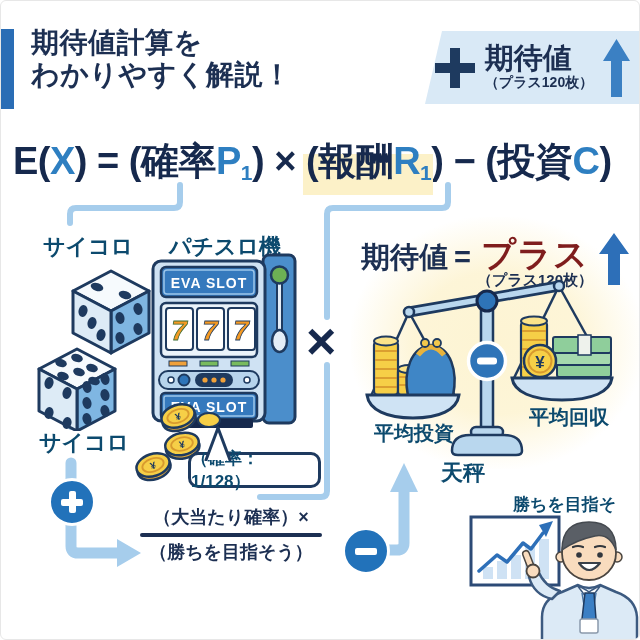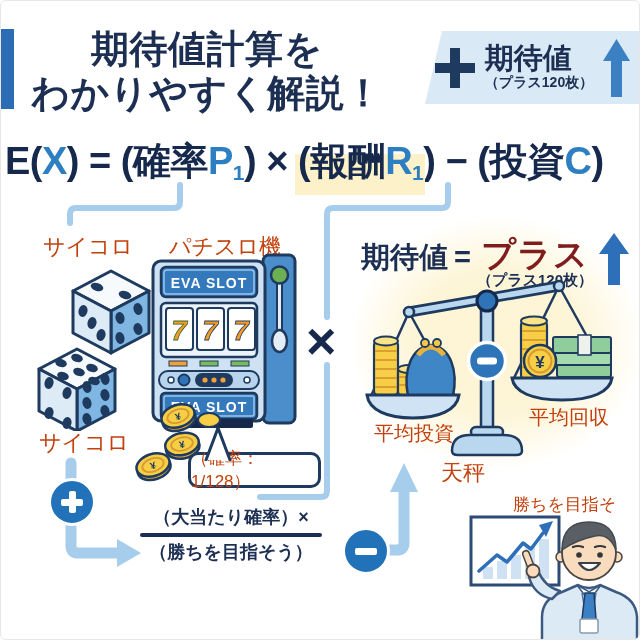--- a/index.html
+++ b/index.html
@@ -7,38 +7,38 @@
     position:relative;width:640px;height:640px;background:#ffffff;
     font-family:"Liberation Sans","DejaVu Sans",sans-serif;
     overflow:hidden;border:1px solid #e7e7e7;border-radius:6px;box-sizing:border-box;
     color:#16294d;
   }
   .abs{position:absolute;}
   .navy{color:#16294d;}
   .blue{color:#2e7fc1;}
   
   .accent-bar{left:0;top:28px;width:13px;height:80px;background:#2a6db5;}
-  .title{left:30px;top:26px;font-size:38px;font-weight:800;color:#1c2f52;line-height:1.16;letter-spacing:.5px;text-align:center;}
+  .title{left:30px;top:26px;font-size:28px;font-weight:800;color:#1c2f52;line-height:1.16;letter-spacing:.5px;}
   .badge{left:424px;top:30px;width:215px;height:73px;background:#d9e9f6;
     clip-path:polygon(17px 0,100% 0,100% 100%,0 100%);
     display:flex;align-items:center;justify-content:center;gap:10px;}
   .plus-shape{position:relative;width:40px;height:40px;flex:0 0 40px;}
   .plus-shape::before{content:"";position:absolute;left:0;top:15px;width:40px;height:10px;background:#1e3a5f;}
   .plus-shape::after{content:"";position:absolute;left:15px;top:0;width:10px;height:40px;background:#1e3a5f;}
   .badge-col{display:flex;flex-direction:column;align-items:flex-start;}
   .badge-label{font-size:29px;font-weight:800;color:#1c2f52;line-height:1.05;}
   .badge-sub{font-size:14px;font-weight:700;color:#1c2f52;}
   
-  .formula{left:4px;top:133px;width:512px;text-align:center;font-size:38px;font-weight:800;
+  .formula{left:12px;top:133px;width:512px;text-align:center;font-size:38px;font-weight:800;
     letter-spacing:-0.5px;white-space:nowrap;position:absolute;line-height:54px;}
   .formula sub{font-size:21px;font-weight:800;vertical-align:-6px;}
   .hl{position:relative;z-index:0;}
   .hl::after{content:"";position:absolute;left:-3px;right:-2px;top:34%;bottom:-13px;background:#fcf1c8;z-index:-1;}
   
-  .lbl{font-weight:400;color:#c2410c;}
+  .lbl{font-weight:700;color:#0c4a6e;}
   .s22{font-size:22px;} .s20{font-size:20px;}
   
   .op-circle{width:42px;height:42px;border-radius:50%;background:#2272ba;border:3px solid #ffffff;
     box-sizing:content-box;display:flex;align-items:center;justify-content:center;position:absolute;}
   .op-circle .h{width:22px;height:7px;background:#fff;border-radius:2px;}
   .op-circle .v{position:absolute;width:7px;height:22px;background:#fff;border-radius:2px;}
   
   .times{left:305px;top:310px;font-size:52px;font-weight:800;color:#16294d;}
   
   .fraction{left:131px;top:504px;width:198px;display:flex;flex-direction:column;align-items:center;position:absolute;}

